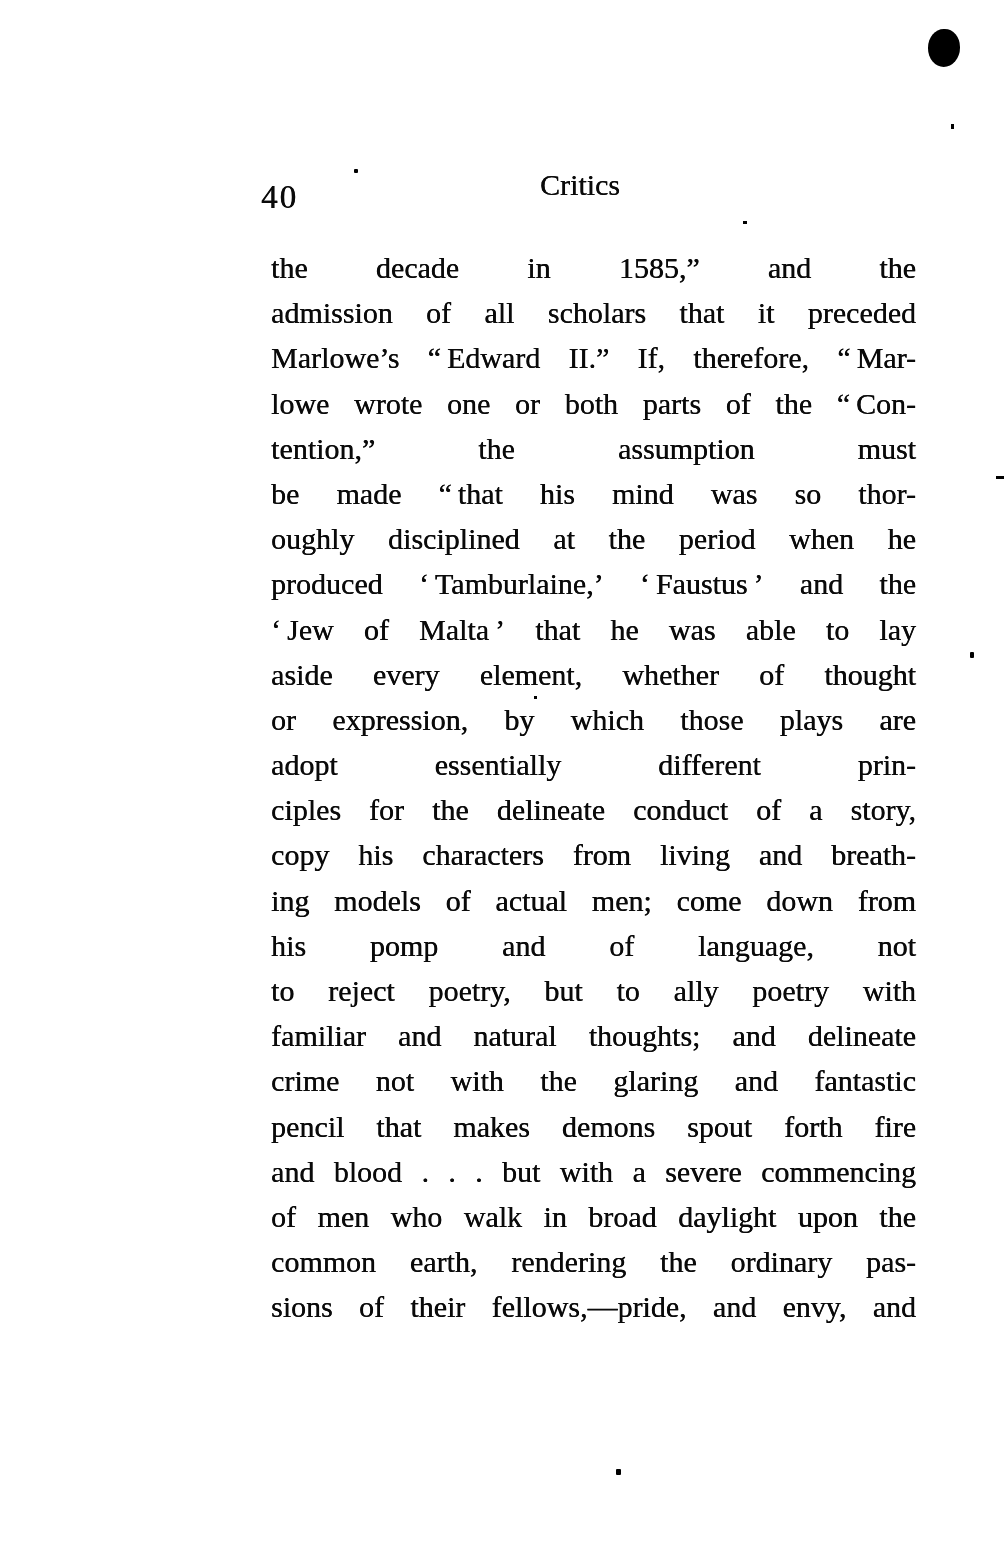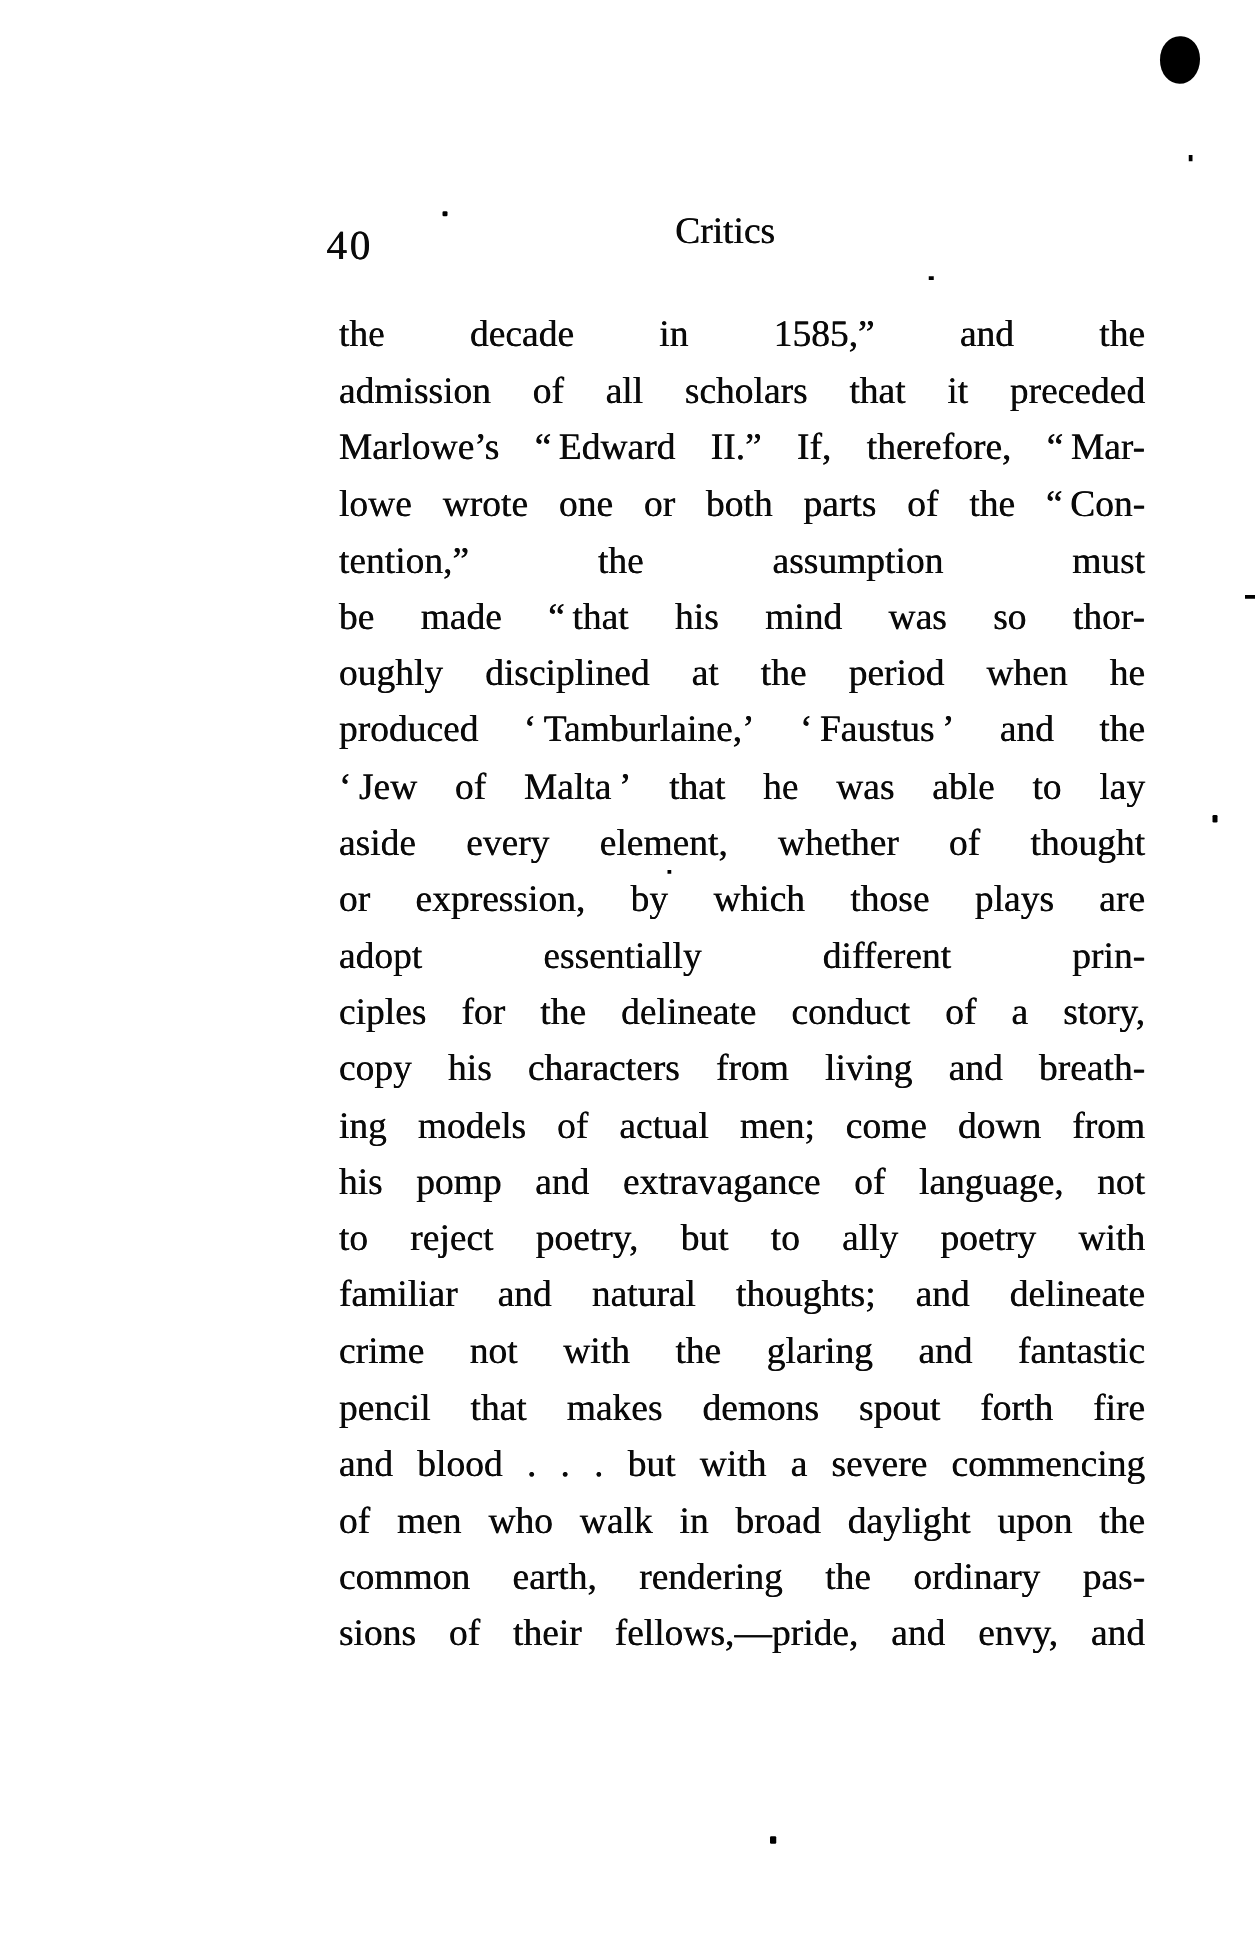--- a/index.html
+++ b/index.html
@@ -225,21 +225,20 @@
           <span>actual</span>
           <span>men;</span>
           <span>come</span>
           <span>down</span>
           <span>from</span>
         </div>
         <div class="text-line">
           <span>his</span>
           <span>pomp</span>
           <span>and</span>
-          <span>extravagance</span>
           <span>of</span>
           <span>language,</span>
           <span>not</span>
         </div>
         <div class="text-line">
           <span>to</span>
           <span>reject</span>
           <span>poetry,</span>
           <span>but</span>
           <span>to</span>

